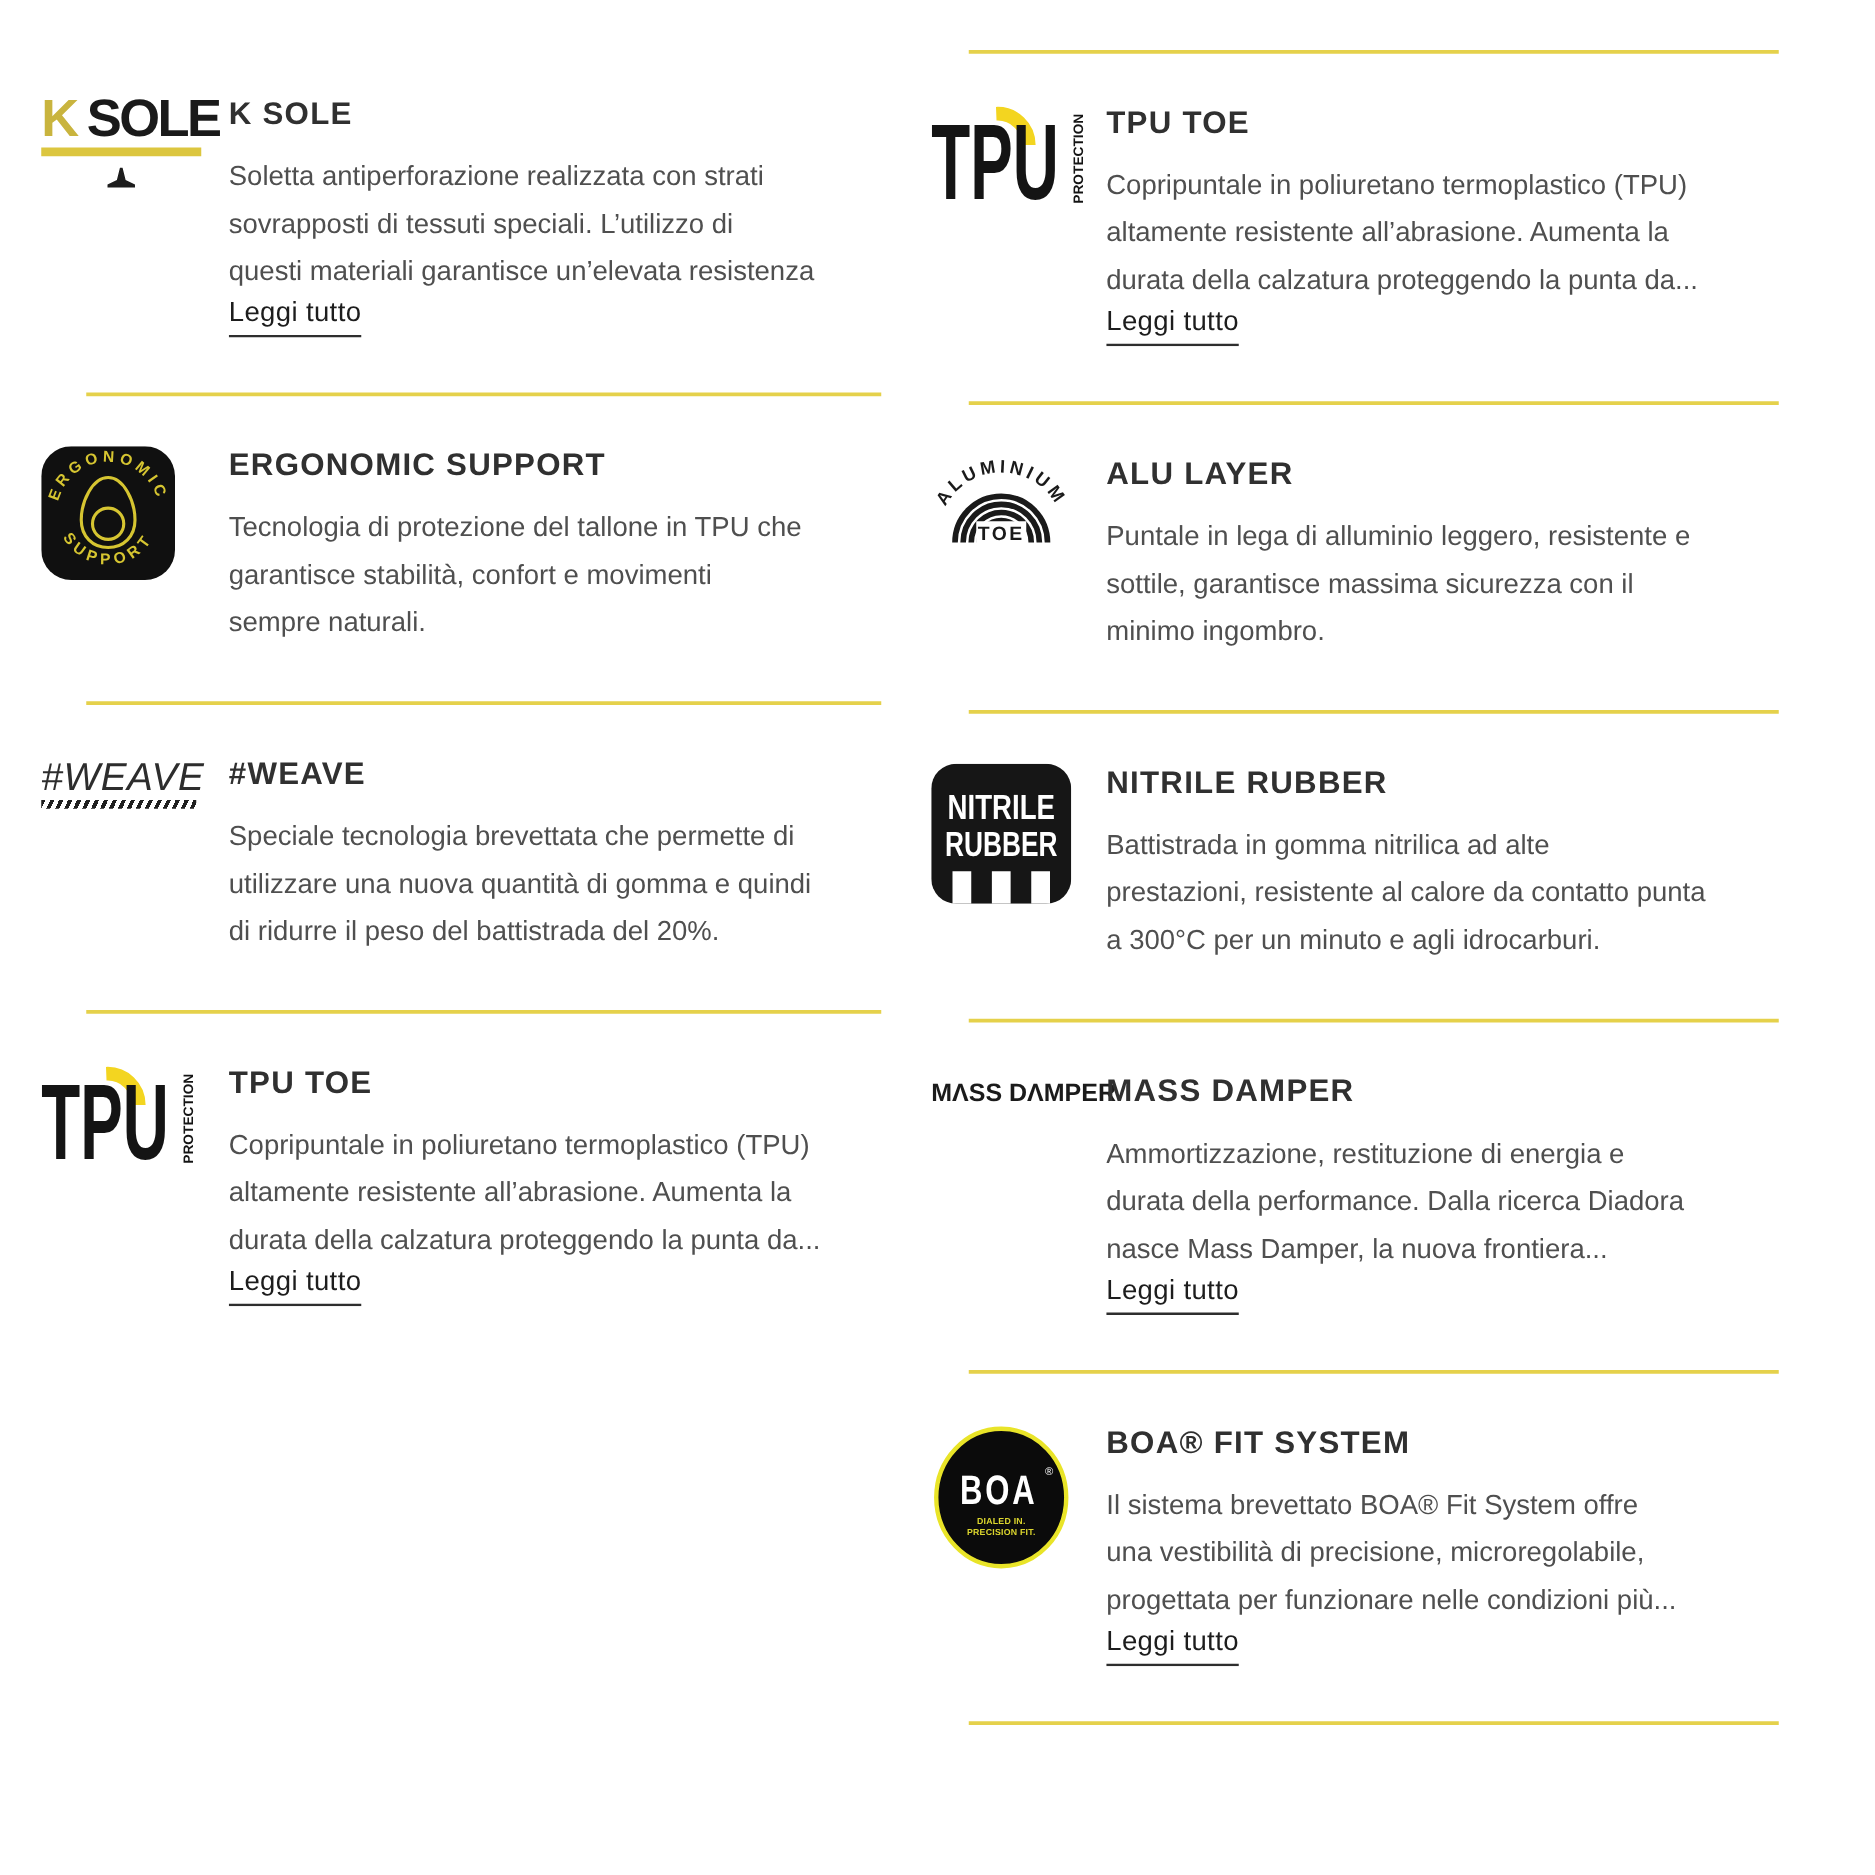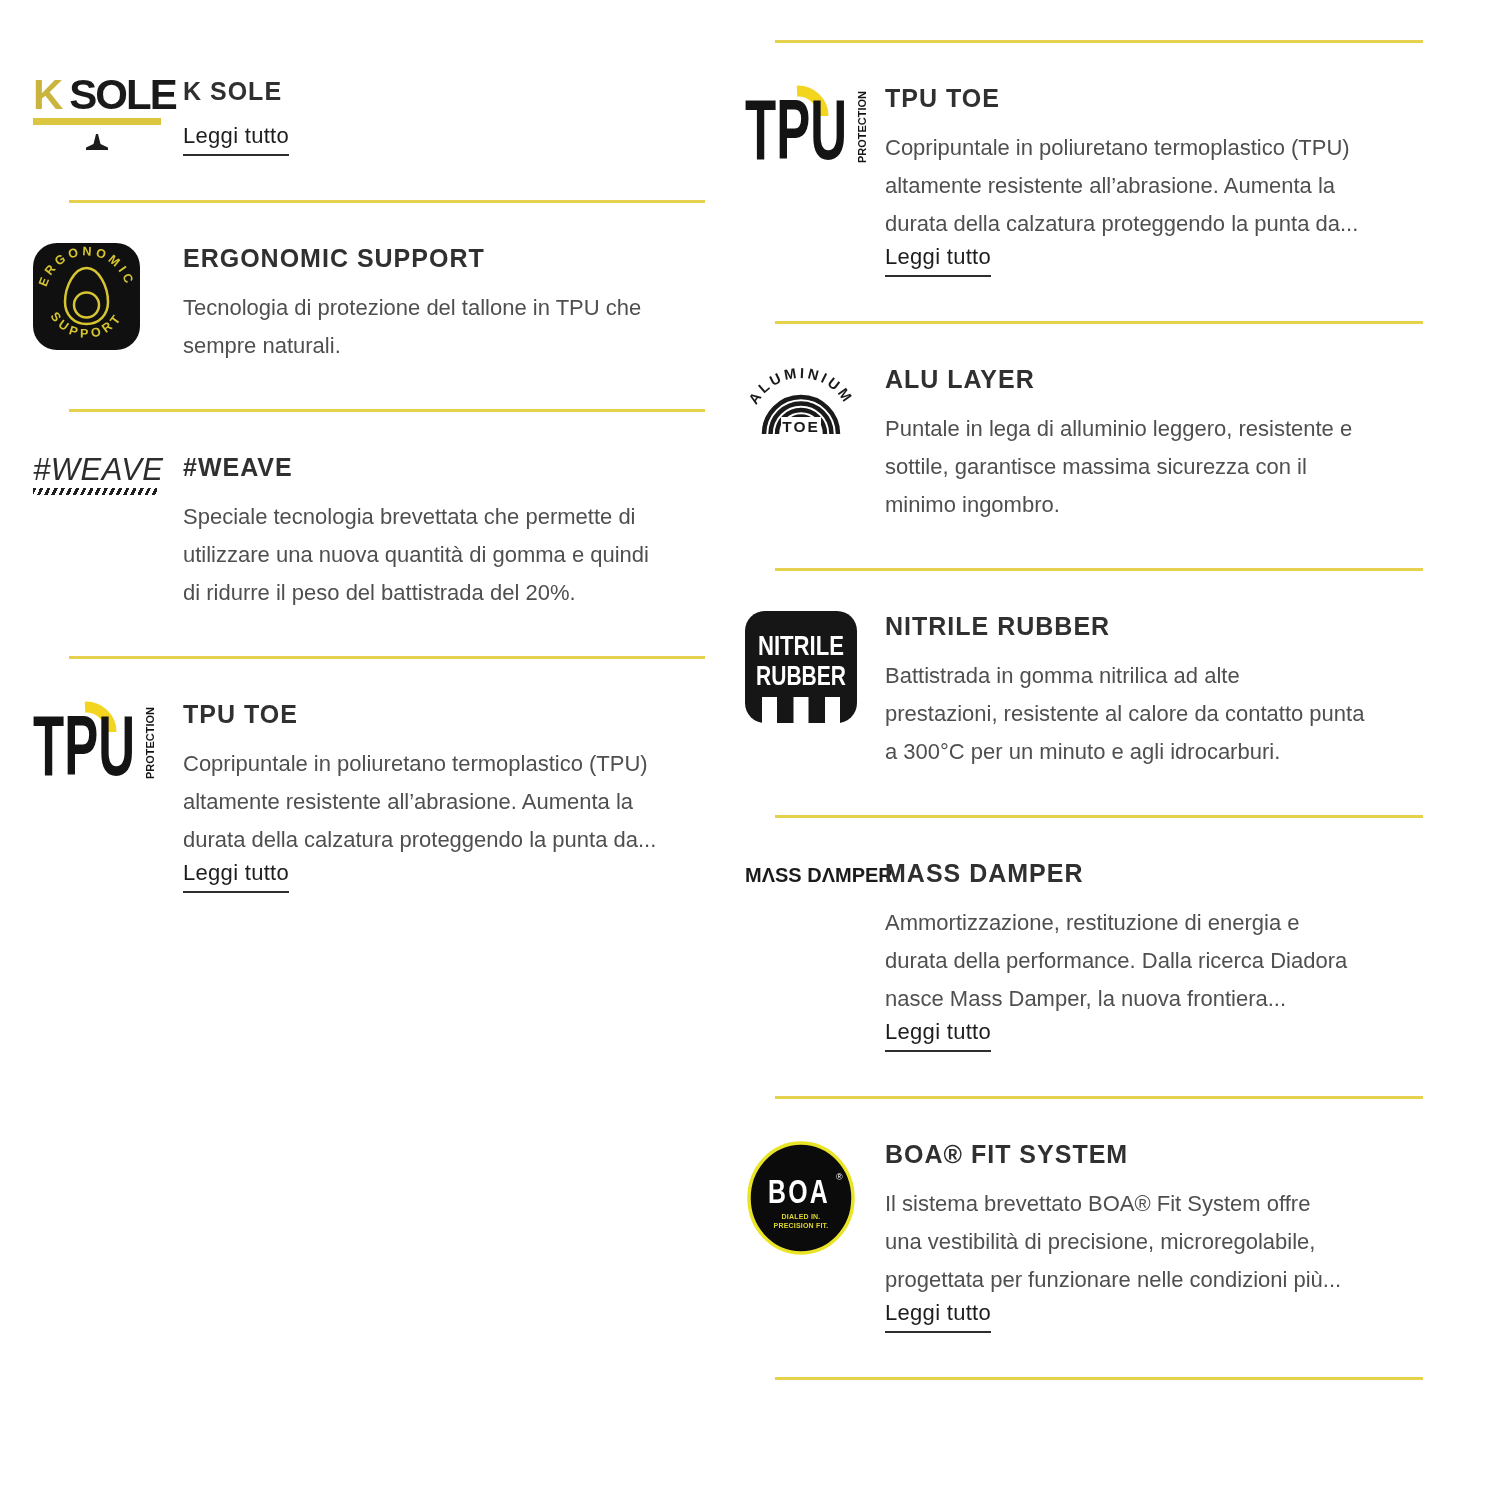--- a/index.html
+++ b/index.html
@@ -56,20 +56,25 @@
         <div class="ksole">
           <div class="ksole-text"><span class="ksole-k">K</span><span>SOLE</span></div>
           <div class="ksole-bar"></div>
           <svg class="ksole-tack" width="26" height="17" viewBox="0 0 26 17">
               <path d="M12 0 L14 0 L16.5 10 L24 13.5 L24 16 L2 16 L2 13.5 L9.5 10 Z" fill="#1d1d1d"></path>
             </svg>
         </div>
       </div>
       <div class="text-cell">
         <h3 class="title">K SOLE</h3>
+        <div class="desc">
+          <div class="line">Soletta antiperforazione realizzata con strati</div>
+          <div class="line">sovrapposti di tessuti speciali. L’utilizzo di</div>
+          <div class="line">questi materiali garantisce un’elevata resistenza</div>
+        </div>
         <a class="read-more">Leggi tutto</a>
       </div>
     </div>
     <div class="divider"></div>
 
     <div class="feature">
       <div class="icon-cell">
         <svg width="107" height="107" viewBox="0 0 107 107">
           <rect x="0" y="0" width="107" height="107" rx="24" fill="#101010"></rect>
           <defs>
@@ -83,20 +88,21 @@
             <textPath href="#ergBot" startOffset="50%">SUPPORT</textPath>
           </text>
           <path d="M53.5 25 C 41 25 32 44 32 59 C 32 72 41 81 53.5 81 C 66 81 75 72 75 59 C 75 44 66 25 53.5 25 Z" fill="none" stroke="#d6c531" stroke-width="2.5"></path>
           <circle cx="53.5" cy="62" r="12.5" fill="none" stroke="#d6c531" stroke-width="2.5"></circle>
         </svg>
       </div>
       <div class="text-cell">
         <h3 class="title">ERGONOMIC SUPPORT</h3>
         <div class="desc">
           <div class="line">Tecnologia di protezione del tallone in TPU che</div>
+          <div class="line">garantisce stabilità, confort e movimenti</div>
           <div class="line">sempre naturali.</div>
         </div>
       </div>
     </div>
     <div class="divider"></div>
 
     <div class="feature">
       <div class="icon-cell">
         <div class="weave">
           <div class="weave-text">#WEAVE</div>

